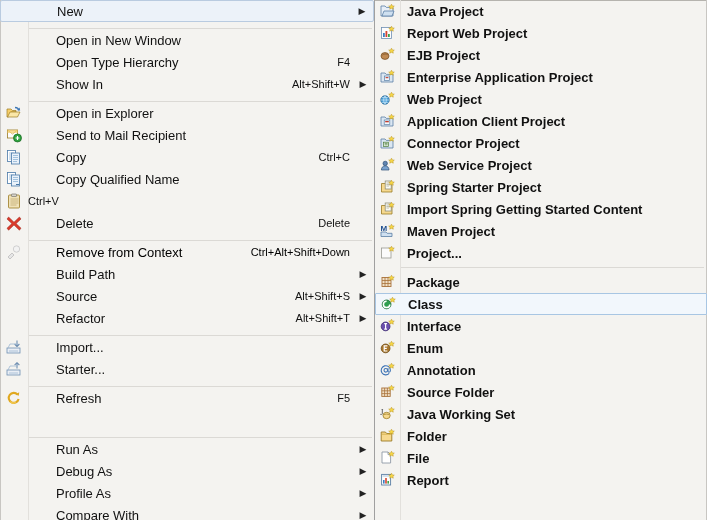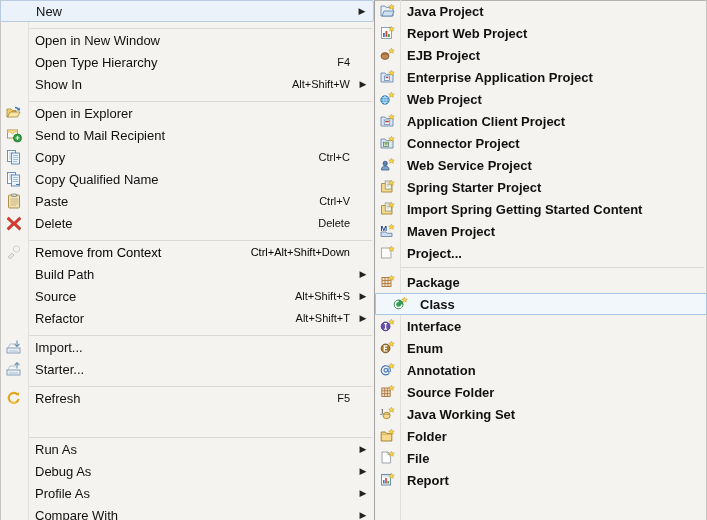--- a/index.html
+++ b/index.html
@@ -71,20 +71,21 @@
     min-width: 28px;
     height: 22px;
     display: flex;
     align-items: center;
     justify-content: center;
   }
   .mi .lbl {
     flex: 1 1 auto;
     padding-left: 7px;
     overflow: hidden;
+    margin-left: 21px;
   }
   .mi .acc {
     color: #111111;
     padding-right: 6px;
     font-size: 11px;
   }
   .mi .arrow {
     width: 14px;
     min-width: 14px;
     display: flex;
@@ -161,21 +162,20 @@
   }
   .ri .lbl {
     flex: 1 1 auto;
     padding-left: 7px;
     font-weight: bold;
   }
   .ri.hl {
     background: #f2f7fc;
     border: 1px solid #a8c6e3;
     border-radius: 1px;
-    padding-left: 12px;
   }
   .rsep-wrap { height: 7px; position: relative; }
   .rsep-wrap .rsep {
     position: absolute;
     left: 26px; right: 3px; top: 3px;
     height: 1px;
     background: #dbd9d5;
   }
 
   
@@ -275,21 +275,20 @@
           <span class="arrow" style="visibility: hidden;"></span>
         </div>
         <div class="mi">
           <span class="ico">
             <svg class="g" width="16" height="16" viewBox="0 0 16 16">
               <rect x="2.5" y="2" width="11" height="13" rx="1" fill="#f0e2b8" stroke="#9b7b24" stroke-width=".8"></rect>
               <rect x="5.5" y="1" width="5" height="2.5" rx=".5" fill="#d6d3cb" stroke="#7a776f" stroke-width=".7"></rect>
               <path d="M4.5 6h8M4.5 8h8M4.5 10h8M4.5 12h6" stroke="#c0ab72" stroke-width=".8"></path>
             </svg>
           </span>
-          <span class="lbl">Paste</span>
           <span class="acc">Ctrl+V</span>
           <span class="arrow" style="visibility: hidden;"></span>
         </div>
         <div class="mi">
           <span class="ico">
             <svg class="g" width="16" height="16" viewBox="0 0 16 16">
               <path d="M2.6 2.0L8 7.2l5.4-5.2 1.6 2-4.9 4.6 4.9 4.6-1.6 2L8 9.9l-5.4 5.3-1.6-2 4.9-4.6L1 4z" fill="#d93a2b" stroke="#9c2318" stroke-width=".5"></path>
             </svg>
           </span>
           <span class="lbl">Delete</span>

